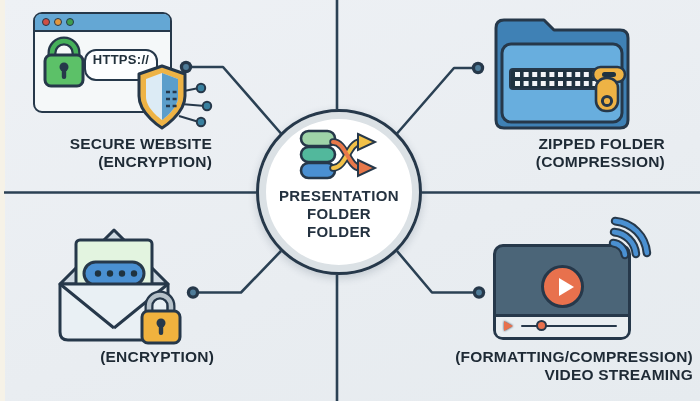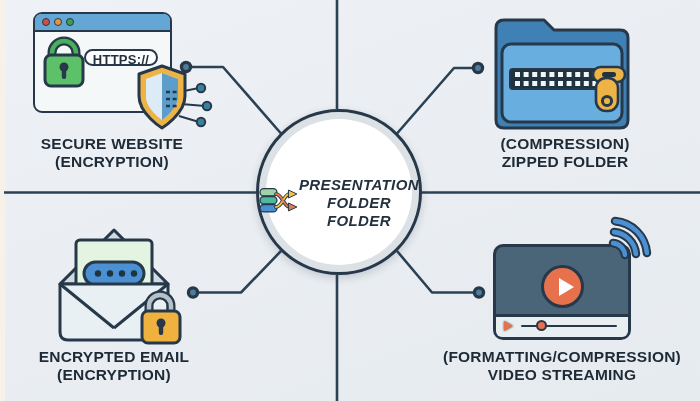--- a/index.html
+++ b/index.html
@@ -8,44 +8,43 @@
     background:linear-gradient(160deg,#eef1f5 0%,#e9edf1 60%,#e6ebef 100%);
     font-family:"Liberation Sans","DejaVu Sans",sans-serif;
   }
   .edge-strip{position:absolute;left:0;top:0;width:5px;height:401px;background:#f6f2e7;}
   .lines-svg{position:absolute;left:0;top:0;z-index:1;}
   
   .center-circle{
     position:absolute;left:256px;top:109px;width:166px;height:166px;border-radius:50%;
     background:#ffffff;border:3.5px solid #26384a;box-sizing:border-box;
     box-shadow:inset 0 0 0 7px #dbe1e5, 0 3px 9px rgba(40,60,80,.20);
-    z-index:2;display:flex;flex-direction:row;align-items:center;justify-content:flex-start;
+    z-index:2;display:flex;flex-direction:column;align-items:center;justify-content:flex-start;
     padding-top:17px;
-    font-style:italic;
   }
   .center-title{margin-top:4px;text-align:center;font-size:15px;line-height:18px;font-weight:800;
     color:#243240;letter-spacing:.4px;}
   
-  .q-label{position:absolute;text-align:center;font-size:15.5px;line-height:18px;font-weight:800;
+  .q-label{position:absolute;text-align:right;font-size:15.5px;line-height:18px;font-weight:800;
     color:#1e2a35;letter-spacing:.2px;z-index:2;}
   .q-label.tl{left:12px;top:135px;width:200px;}
   .q-label.tr{left:465px;top:135px;width:200px;}
   .q-label.bl{left:14px;top:348px;width:200px;}
   .q-label.br{left:431px;top:348px;width:262px;}
   
   .browser{position:absolute;left:33px;top:12px;width:139px;height:101px;background:#f5f8f9;
     border:2.5px solid #26384a;border-radius:9px;box-sizing:border-box;z-index:2;}
   .browser-bar{height:18px;background:#64a7d4;border-bottom:2.5px solid #26384a;
     border-radius:6px 6px 0 0;display:flex;align-items:center;gap:4px;padding-left:7px;box-sizing:border-box;}
   .b-dot{width:8px;height:8px;border-radius:50%;border:1.5px solid #26384a;box-sizing:border-box;}
   .b-dot.red{background:#cf4f45;}
   .b-dot.yellow{background:#e2973f;}
   .b-dot.green{background:#3f9e4f;}
   .lock-svg{position:absolute;left:42px;top:33px;z-index:4;}
-  .https-pill{position:absolute;left:84px;top:49px;width:74px;height:17px;background:#fdfeff;
+  .https-pill{position:absolute;left:84px;top:49px;width:74px;height:32px;background:#fdfeff;
     border:2.5px solid #26384a;border-radius:12px;box-sizing:border-box;z-index:3;
     font-size:13px;line-height:18px;font-weight:800;color:#22313c;text-align:center;letter-spacing:.3px;}
   .shield-svg{position:absolute;left:135px;top:62px;z-index:4;}
   .folder-svg{position:absolute;left:492px;top:12px;z-index:2;}
   .email-svg{position:absolute;left:52px;top:220px;z-index:2;}
   
   .player{position:absolute;left:493px;top:244px;width:138px;height:96px;background:#4b6578;
     border:3px solid #26384a;border-radius:10px;box-sizing:border-box;z-index:2;}
   .play-btn{position:absolute;left:45px;top:18px;width:43px;height:43px;border-radius:50%;
     background:#e8714d;border:3px solid #26384a;box-sizing:border-box;}
@@ -164,22 +163,22 @@
       <rect x="18" y="57" width="106" height="20" rx="3" fill="#1f3340" stroke="#26384a" stroke-width="2"></rect>
       <path d="M23,62.5 H117" stroke="#f2f5f7" stroke-width="5" stroke-dasharray="5 3.6" fill="none"></path>
       <path d="M23,71.5 H117" stroke="#f2f5f7" stroke-width="5" stroke-dasharray="5 3.6" fill="none"></path>
       <rect x="101" y="55" width="32" height="15" rx="7.5" fill="#eeb345" stroke="#26384a" stroke-width="2.6"></rect>
       <rect x="110" y="60" width="14" height="5" rx="2.5" fill="#1f3340"></rect>
       <rect x="104" y="66" width="22" height="33" rx="10" fill="#eeb345" stroke="#26384a" stroke-width="2.6"></rect>
       <circle cx="115" cy="89" r="4.6" fill="none" stroke="#26384a" stroke-width="3"></circle>
     </g>
   </svg>
   <div class="q-label tr">
+    <div>ZIPPED FOLDER</div>
     <div>(COMPRESSION)</div>
-    <div>ZIPPED FOLDER</div>
   </div>
 
   <svg class="email-svg" width="132" height="128" viewBox="0 0 132 128">
     <polygon points="8,64 62,10 116,64" fill="#cfdae2" stroke="#26384a" stroke-width="3" stroke-linejoin="round"></polygon>
     <rect x="24" y="20" width="76" height="76" rx="4" fill="#e3f4e0" stroke="#26384a" stroke-width="3"></rect>
     <g>
       <rect x="32" y="42" width="60" height="23" rx="11.5" fill="#4a90d2" stroke="#26384a" stroke-width="3"></rect>
       <circle cx="46" cy="53.5" r="3.2" fill="#1f3340"></circle>
       <circle cx="58" cy="53.5" r="3.2" fill="#1f3340"></circle>
       <circle cx="70" cy="53.5" r="3.2" fill="#1f3340"></circle>
@@ -189,21 +188,20 @@
     <path d="M8,64 L62,108 M116,64 L62,108" fill="none" stroke="#26384a" stroke-width="3" stroke-linejoin="round"></path>
     <g>
       <path d="M97,92 v-6 a11,11 0 0 1 22,0 v6" fill="none" stroke="#26384a" stroke-width="9" stroke-linecap="round"></path>
       <path d="M97,92 v-6 a11,11 0 0 1 22,0 v6" fill="none" stroke="#b6c2ca" stroke-width="4.5" stroke-linecap="round"></path>
       <rect x="90" y="91" width="38" height="32" rx="6" fill="#f0b23e" stroke="#26384a" stroke-width="3"></rect>
       <circle cx="109" cy="103" r="4.5" fill="#26384a"></circle>
       <rect x="106.8" y="105" width="4.4" height="10" rx="2" fill="#26384a"></rect>
     </g>
   </svg>
   <div class="q-label bl">
-    <div>ENCRYPTED EMAIL</div>
     <div>(ENCRYPTION)</div>
   </div>
 
   <div class="player">
     <div class="play-btn">
       <div class="play-tri"></div>
     </div>
     <div class="controls">
       <div class="mini-play"></div>
       <div class="track"></div>

